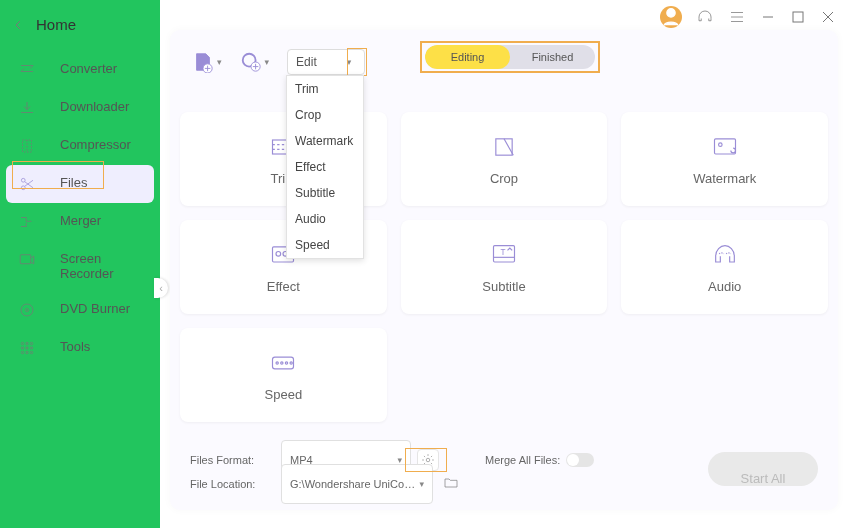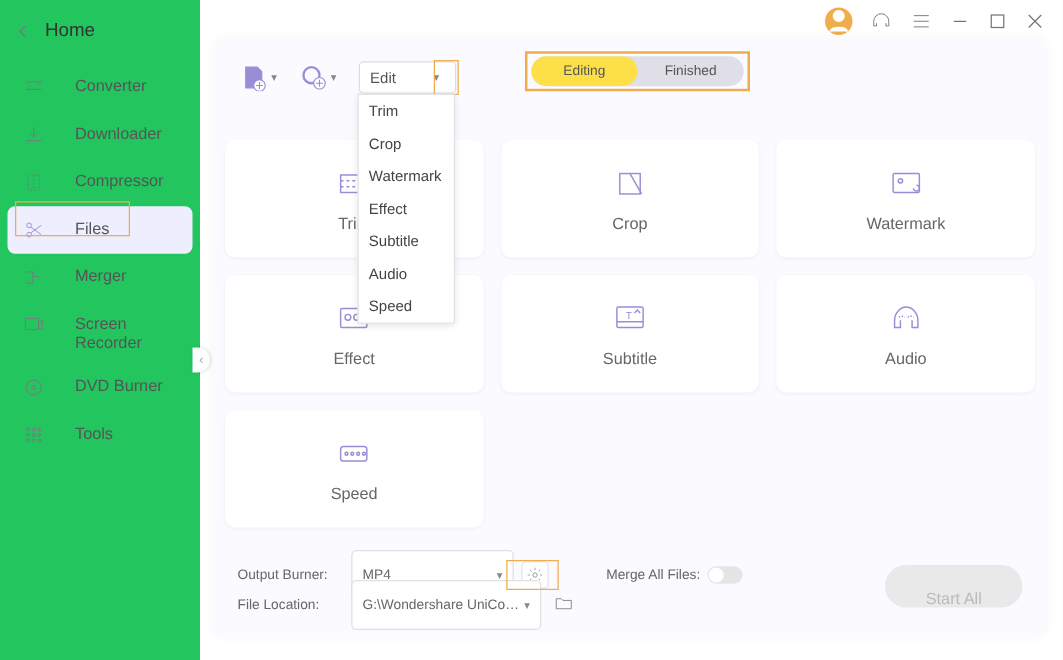--- a/index.html
+++ b/index.html
@@ -251,21 +251,21 @@
           <circle cx="11" cy="12" r="1"></circle>
           <circle cx="15" cy="12" r="1"></circle>
           <circle cx="19" cy="12" r="1"></circle>
         </svg>
         <span class="tile-label">Speed</span>
       </div>
     </div>
 
   <div class="bottom">
     <div class="row">
-      <span style="width:85px">Output Burner:</span>
+      <span style="width:85px">Files Format:</span>
       <div class="sel">
         <span>MP4</span>
           <span class="carets">▾</span>
       </div>
       <div class="gear-btn">
         <svg width="14" height="14" viewBox="0 0 24 24">
             <circle cx="12" cy="12" r="3"></circle>
             <path d="M12 2v3M12 19v3M2 12h3M19 12h3M5 5l2 2M17 17l2 2M5 19l2-2M17 7l2-2"></path>
           </svg>
       </div>

